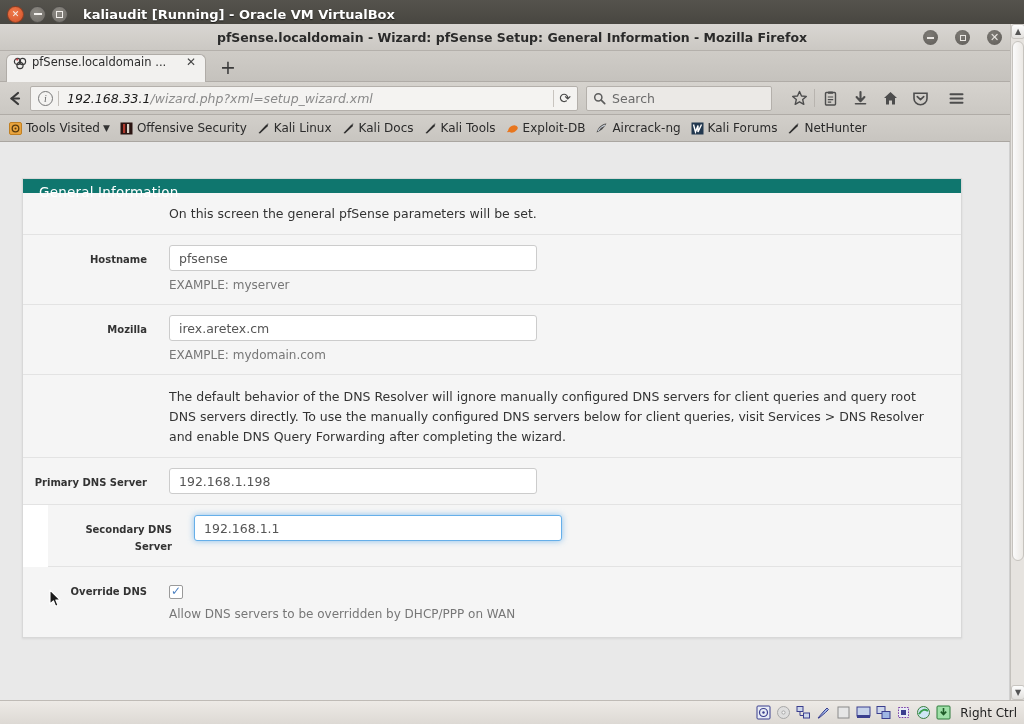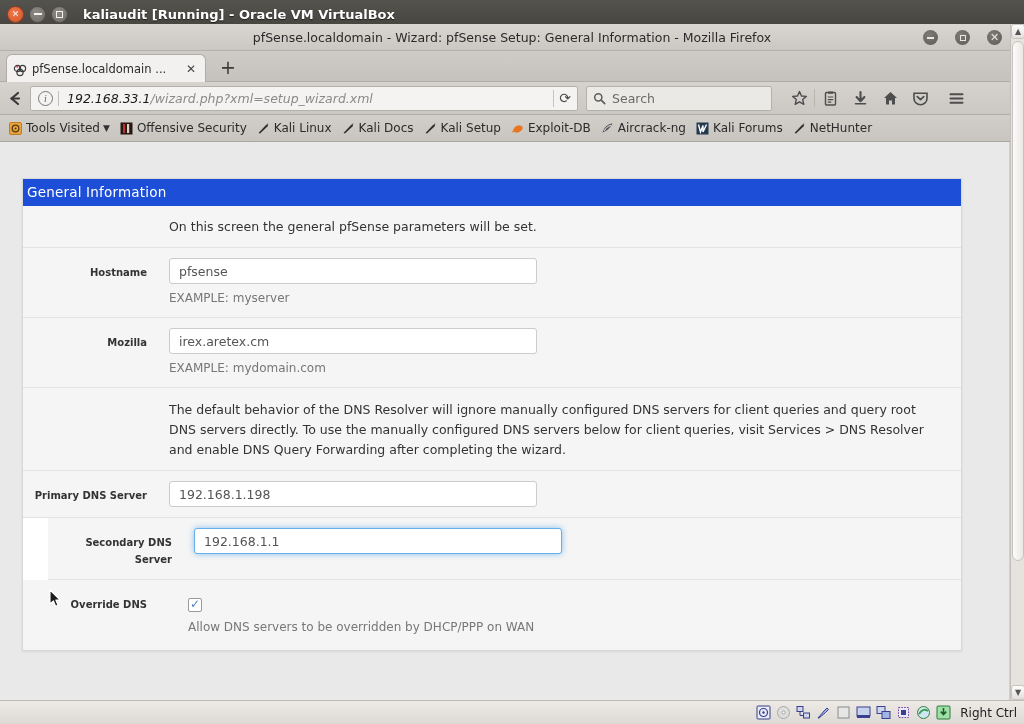--- a/index.html
+++ b/index.html
@@ -44,21 +44,21 @@
   }
 
   #ff-titlebar {
     position: absolute; left: 0; top: 0; width: 1024px; height: 27px;
     background: linear-gradient(to bottom, #d9d6d2 0%, #cbc8c3 100%);
     border-bottom: 1px solid #b4b0ab;
   }
   #ff-title-text {
     position: absolute; left: 0; top: 0; width: 1024px; height: 27px;
     line-height: 27px; text-align: center;
-    font-size: 12.5px; color: #2a2a2a; font-weight: normal;
+    font-size: 12.5px; color: #2a2a2a; font-weight: bold;
   }
   .ffwin-btn {
     position: absolute; top: 6px; width: 15px; height: 15px; border-radius: 50%;
     background: radial-gradient(circle at 40% 33%, #7e7b76, #5e5b57);
     display: flex; align-items: center; justify-content: center;
   }
   .ffwin-btn .dash { width: 7px; height: 2px; background: #e9e6e2; }
   .ffwin-btn .sq { width: 6px; height: 6px; border: 1.6px solid #e9e6e2; }
   .ffwin-btn .x { color: #e9e6e2; font-size: 11px; line-height: 1; font-weight: bold; }
   #ffbtn-min { left: 923px; }
@@ -69,21 +69,21 @@
   #ff-tabstrip {
     position: absolute; left: 0; top: 27px; width: 1024px; height: 31px;
     background: linear-gradient(to bottom, #cfccc7, #c5c2bd);
     border-bottom: 1px solid #b0aca7;
   }
   #ff-tab {
     position: absolute; left: 6px; top: 3px; width: 200px; height: 28px;
     background: #f2f1ef;
     border: 1px solid #b0aca7; border-bottom: none;
     border-radius: 6px 6px 0 0;
-    display: flex; align-items: center; padding: 0 6px;
+    display: flex; padding: 0 6px;
   }
   #tab-favicon {
     width: 14px; height: 14px; flex: 0 0 auto; margin-right: 5px;
     position: relative;
   }
   #tab-title {
     flex: 1 1 auto; font-size: 11.5px; color: #2c2c2c;
     white-space: nowrap; overflow: hidden;
   }
   #tab-close {
@@ -189,23 +189,23 @@
   }
 
   
   #pf-panel {
     position: absolute; left: 22px; top: 36px; width: 940px;
     background: #ffffff;
     border: 1px solid #d8d8d8;
     box-shadow: 0 1px 2px rgba(0,0,0,0.08);
   }
   #pf-panel-header {
-    background: #1d4ed8; color: #ffffff;
-    height: 27px; line-height: 27px;
-    padding-left: 4px; font-size: 13.5px; font-weight: normal;
+    background: #0f766e; color: #ffffff;
+    height: 14px; line-height: 27px;
+    padding-left: 16px; font-size: 13.5px; font-weight: normal;
     letter-spacing: 0.2px;
   }
   .pf-row {
     display: flex; align-items: flex-start;
     background: #f5f5f5;
     border-bottom: 1px solid #e3e3e3;
     padding: 10px 0;
     min-height: 42px;
   }
   .pf-row:last-child { border-bottom: none; }
@@ -460,21 +460,21 @@
         <span>Kali Docs</span>
       </div>
 
       <div class="bm">
         <span class="bmicon">
           <svg width="13" height="13" viewBox="0 0 13 13">
               <path d="M1.5 11 L9 3 L11.5 1.5 L10.5 4.5 L3 11.5 Z" fill="#2d2d2d"></path>
               <path d="M9.6 2.6 L11 1.6" stroke="#888" stroke-width="1"></path>
             </svg>
         </span>
-        <span>Kali Setup</span>
+        <span>Kali Tools</span>
       </div>
 
       <div class="bm">
         <span class="bmicon">
           <svg width="13" height="13" viewBox="0 0 13 13">
               <ellipse cx="7" cy="7" rx="5" ry="3.3" fill="#e8761e" transform="rotate(-25 7 7)"></ellipse>
               <path d="M1.5 10 L5 7.5" stroke="#e8761e" stroke-width="1.4"></path>
             </svg>
         </span>
         <span>Exploit-DB</span>
@@ -555,21 +555,21 @@
           </div>
         </div>
 
         <div class="pf-row" style="min-height:62px;margin-left:25px;">
           <div class="pf-label" style="width:146px;">Secondary DNS Server</div>
           <div class="pf-field">
             <input class="pf-input focused" type="text" value="192.168.1.1" style="">
           </div>
         </div>
 
-        <div class="pf-row" style="padding-bottom:14px;gap:19px;">
+        <div class="pf-row" style="padding-bottom:14px;">
           <div class="pf-label">Override DNS</div>
           <div class="pf-field">
             <span class="pf-checkbox">
               <span class="tick">✓</span>
             </span>
             <div class="pf-help" style="margin-top:10px;">Allow DNS servers to be overridden by DHCP/PPP on WAN</div>
           </div>
         </div>
       </div>
 

